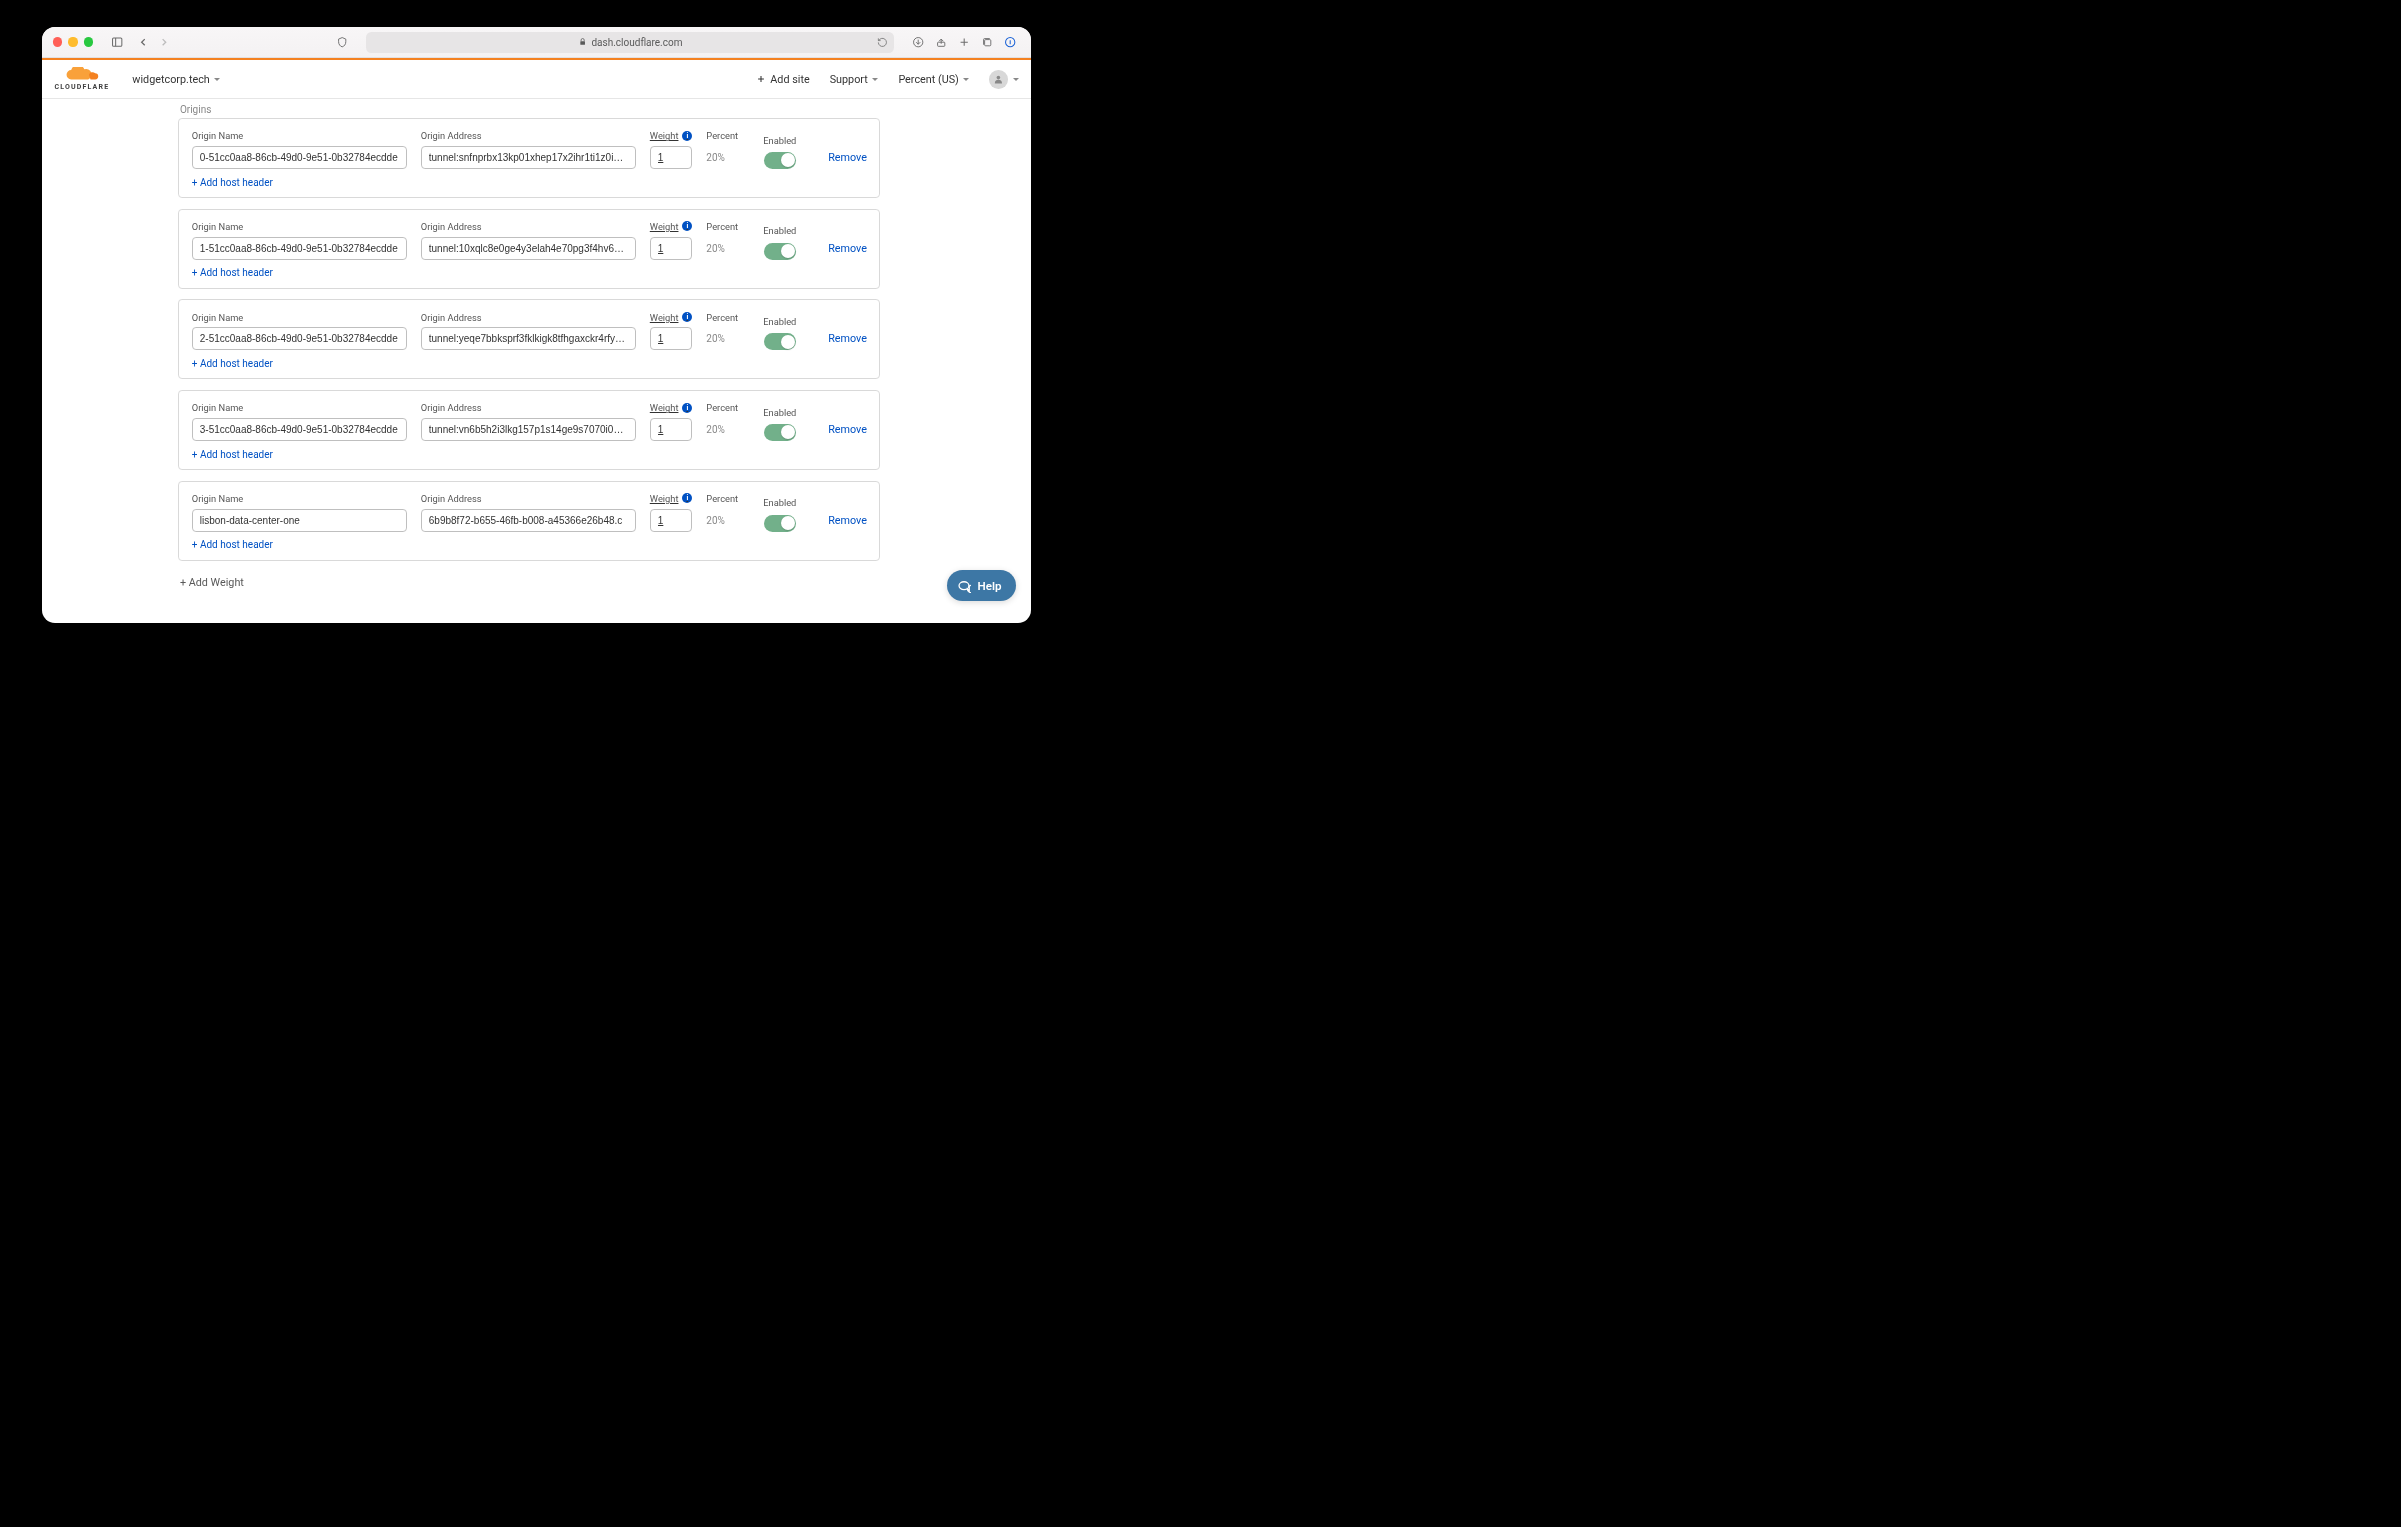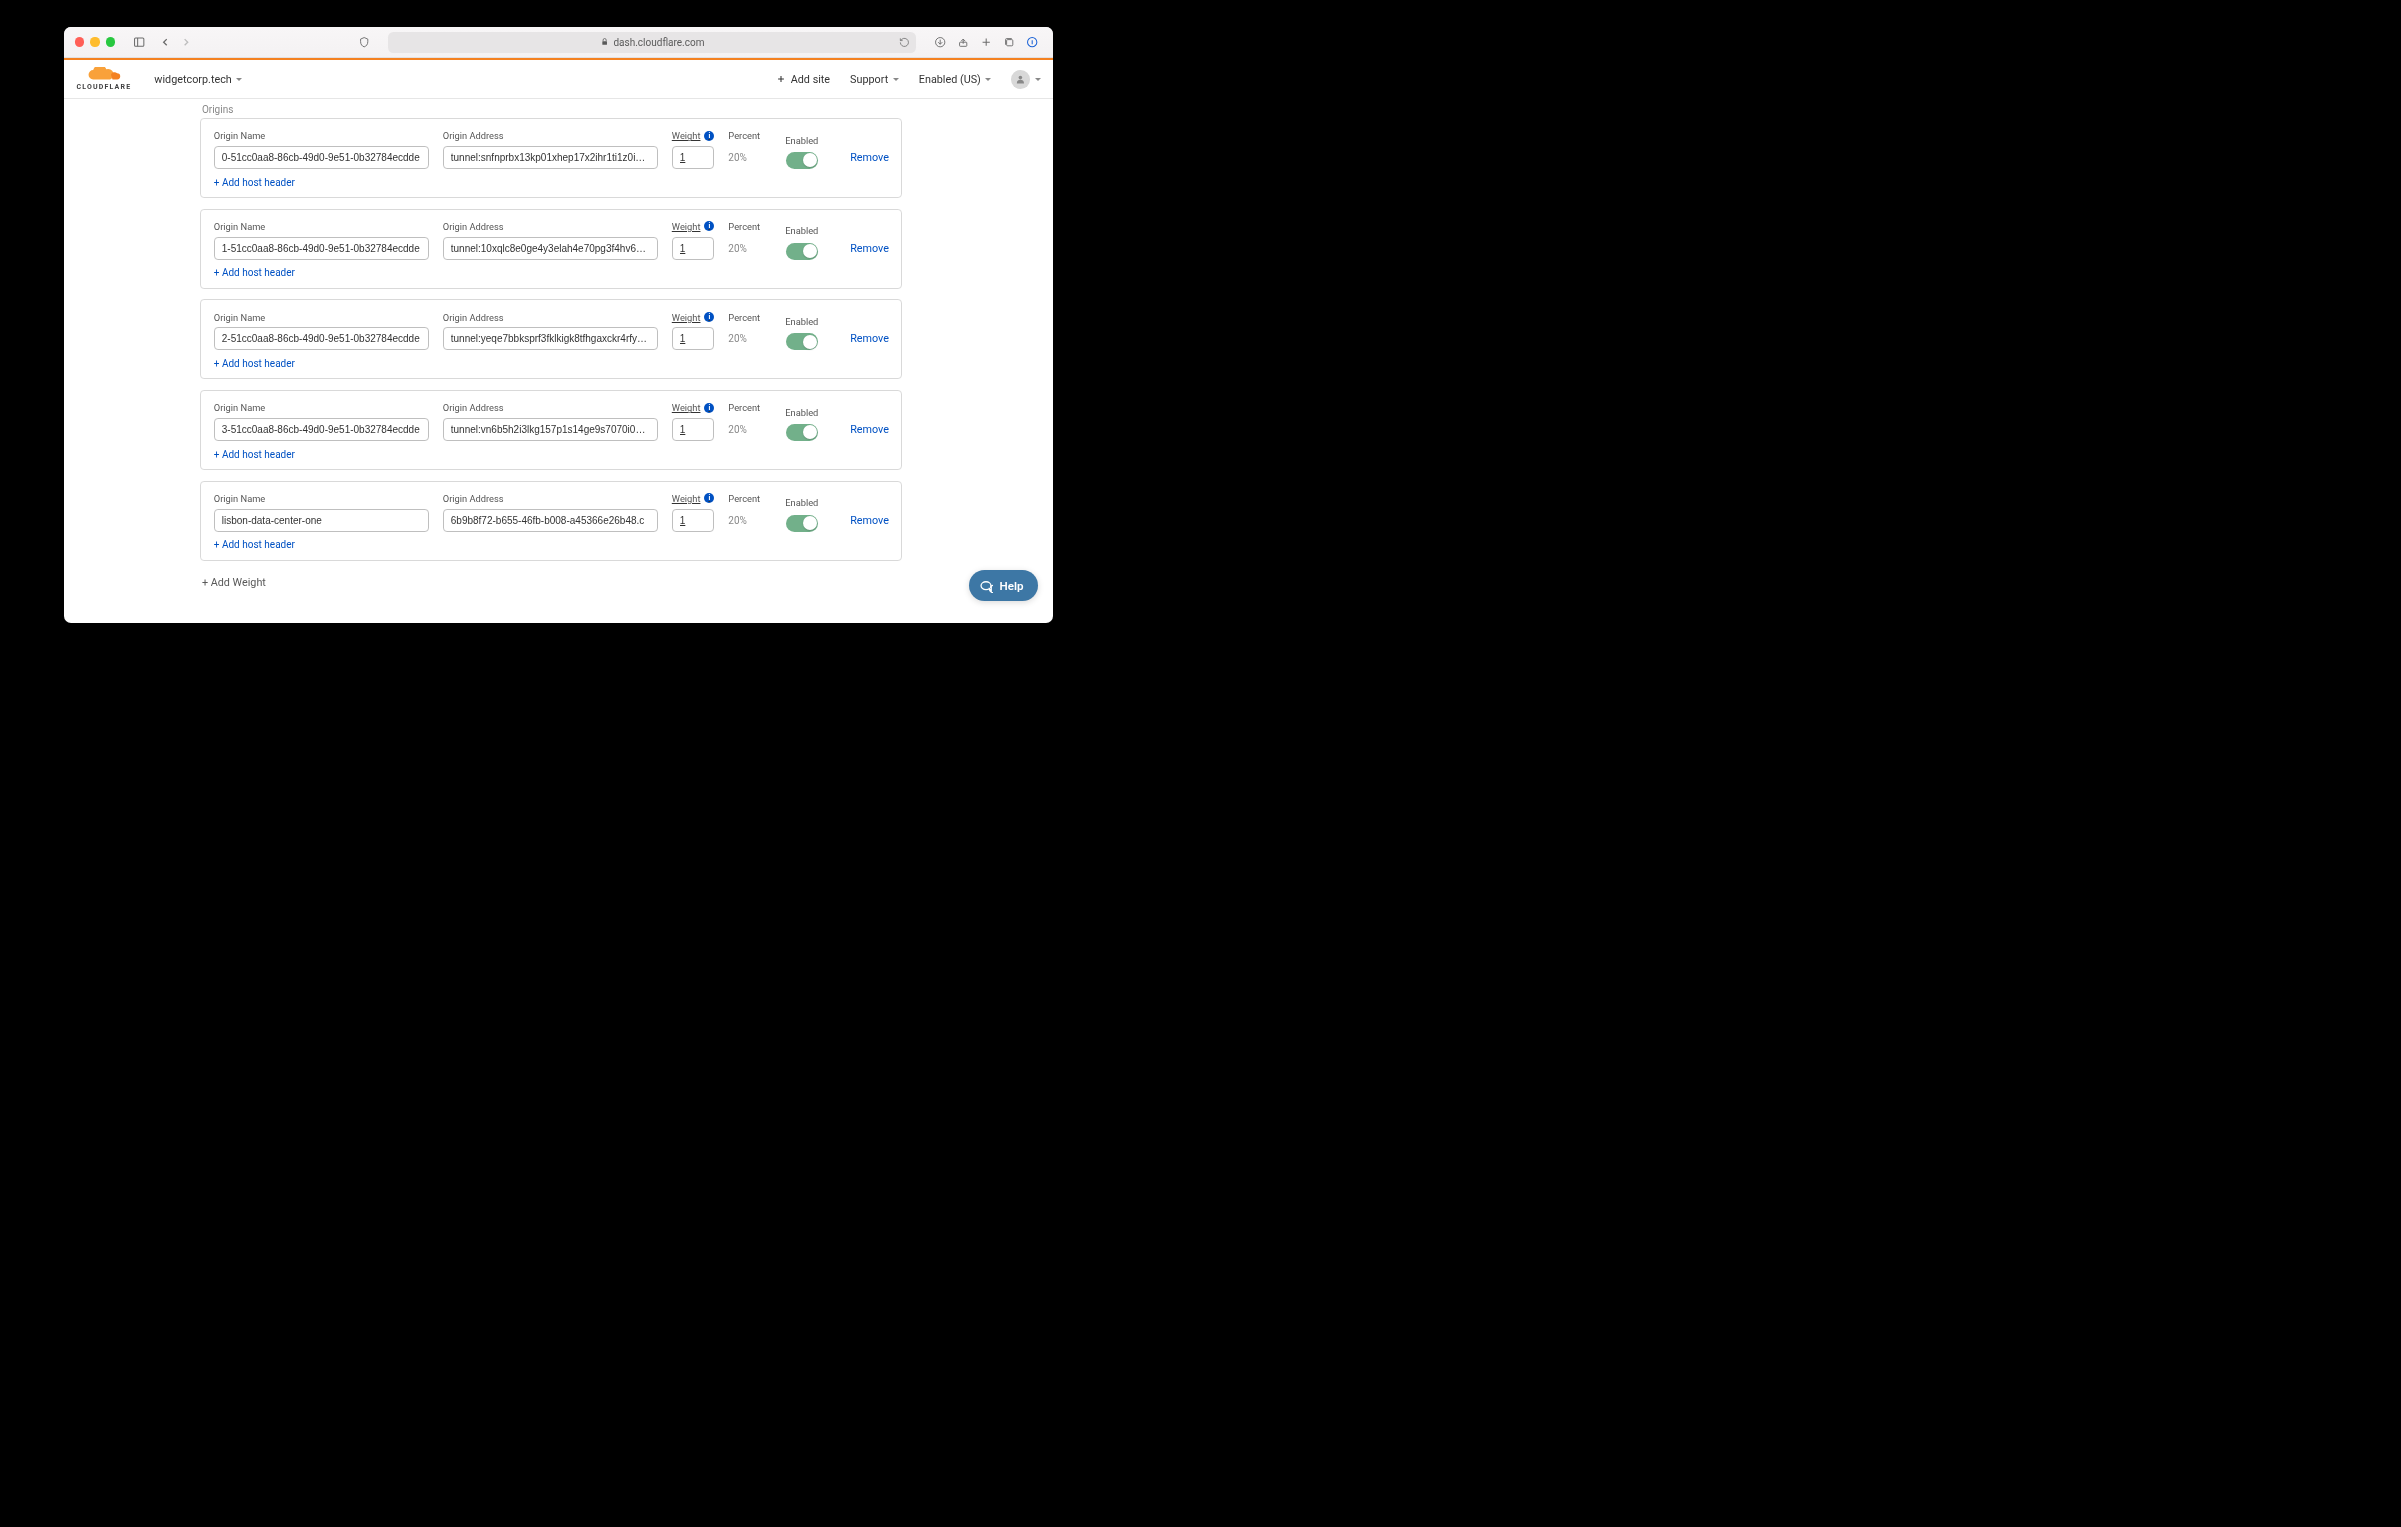--- a/index.html
+++ b/index.html
@@ -12,24 +12,23 @@
   height: 673px;
   overflow: hidden;
 }
 .window {
   position: absolute;
   left: 42px;
   top: 27px;
   width: 989px;
   height: 596px;
   background: #fff;
-  border-radius: 7px;
+  border-radius: 13px;
   overflow: hidden;
   box-shadow: 0 15.5px 46px rgba(0,0,0,0.5);
-  margin-left: 22px;
 }
 .titlebar {
   height: 31px;
   background: linear-gradient(#f8f6f7, #f4f2f3);
   border-bottom: 0.8px solid #e2e0e1;
   display: flex;
   align-items: center;
   padding: 0 10.8px;
   gap: 6.2px;
 }
@@ -259,21 +258,21 @@
             <line x1="12" y1="5" x2="12" y2="19"></line>
             <line x1="5" y1="12" x2="19" y2="12"></line>
           </svg>
         <span>Add site</span>
       </div>
       <div class="hr-item">
         <span>Support</span>
         <span class="caret-down"></span>
       </div>
       <div class="hr-item">
-        <span>Enabled (US)</span>
+        <span>Percent (US)</span>
         <span class="caret-down"></span>
       </div>
       <div class="hr-item">
         <div class="avatar">
           <svg viewBox="0 0 24 24" fill="currentColor">
               <circle cx="12" cy="8" r="4"></circle>
               <path d="M4 21 a8 8 0 0 1 16 0 Z"></path>
             </svg>
         </div>
         <span class="caret-down"></span>

